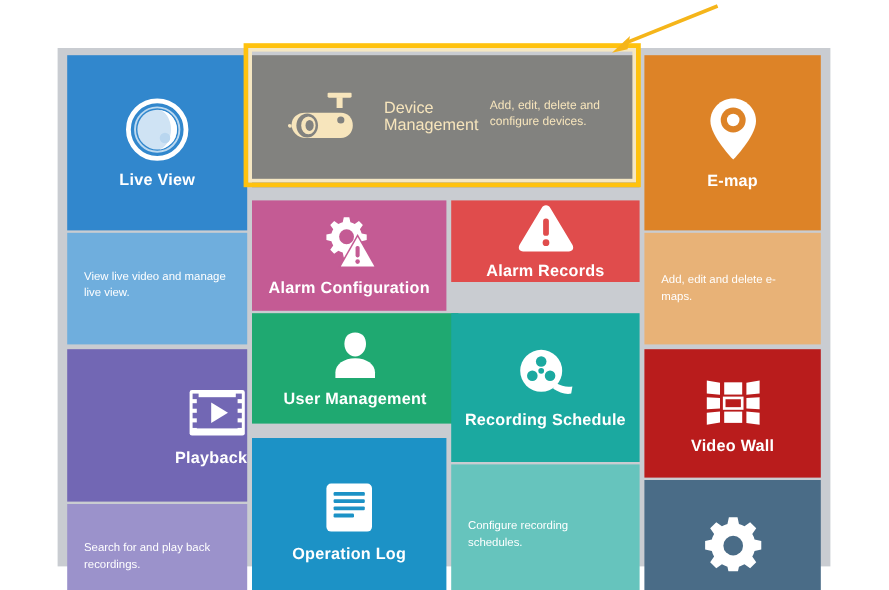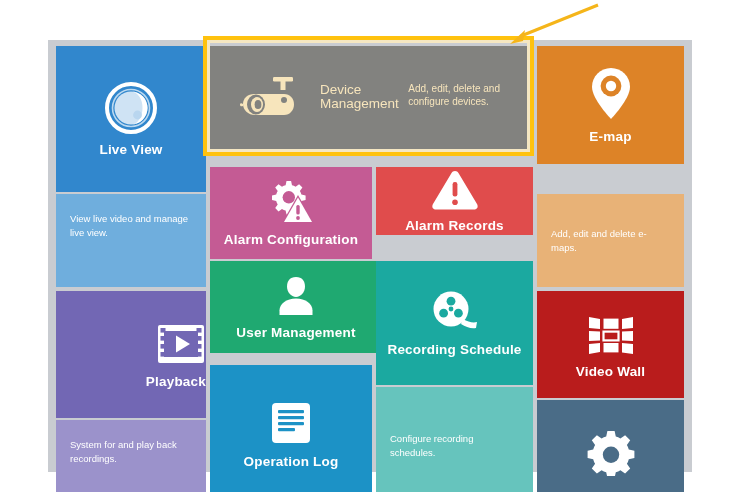--- a/index.html
+++ b/index.html
@@ -59,21 +59,21 @@
     font-size:13.5px;color:#f7e5bc;margin-bottom:9px;line-height:1;
   }
   .tile.row .t-desc{
     font-size:10px;color:#f7e5bc;line-height:1.25;
   }
 
   
   .desc{
     position:absolute;
     box-sizing:border-box;
-    padding:18px 14px 0 14px;
+    padding:30px 14px 0 14px;
     font-size:9.5px;
     color:#ffffff;
     line-height:1.45;
   }
   .desc.mid{padding-top:0;display:flex;align-items:center;}
 
   
   #selection-highlight{
     position:absolute;
     left:203px;top:36px;
@@ -136,21 +136,21 @@
           <rect x="40.5" y="23" width="5" height="4.6"></rect>
             <rect x="40.5" y="31" width="5" height="4.6"></rect>
         </g>
         <path d="M20 14.5 L34 23 L20 31.5 Z" fill="#ffffff"></path>
       </svg>
     </span>
     <span class="t-label">Playback</span>
   </div>
 
   <div class="desc" style="left:8px;top:380px;width:150px;height:85px;background:#9b92cb;">
-    <span>System for and play back recordings.</span>
+    <span>Search for and play back recordings.</span>
   </div>
 
   <div class="tile row" style="left:162px;top:6px;width:162px;height:110px;background:#82827f;width:323px;">
     <span class="t-icon">
       <svg width="62" height="48" viewBox="0 0 62 48">
         <rect x="33" y="0" width="20" height="4.5" rx="1.2" fill="#f7e5bc"></rect>
         <rect x="40.5" y="4" width="5" height="9" fill="#f7e5bc"></rect>
         <path d="M14 17 C8 17 3 21 3 27 C3 33 8 38 15 38 L44 38 C50 38 54 33 54 27.5 C54 21.5 50 17 44 17 Z" fill="#f7e5bc"></path>
         <ellipse cx="16" cy="27.5" rx="9" ry="10" fill="#82827f"></ellipse>
         <ellipse cx="17" cy="27.5" rx="6" ry="7.4" fill="#f7e5bc"></ellipse>
@@ -228,21 +228,21 @@
         <path d="M33 30 C38 33 43 34 47 33 L46 39 C41 40 36 38 31 35 Z" fill="#ffffff"></path>
       </svg>
     </span>
     <span class="t-label">Recording Schedule</span>
   </div>
 
   <div class="desc mid" style="left:328px;top:347px;width:157px;height:118px;background:#66c4bd;padding:0 14px;">
     <span>Configure recording schedules.</span>
   </div>
 
-  <div class="tile stack" style="left:489px;top:6px;width:147px;height:118px;background:#dd8327;">
+  <div class="tile stack" style="left:489px;top:6px;width:147px;height:146px;background:#dd8327;">
     <span class="t-icon">
       <svg width="44" height="56" viewBox="0 0 44 56">
         <path d="M22 2 C11.5 2 3 10.4 3 20.8 C3 33.5 22 53 22 53 C22 53 41 33.5 41 20.8 C41 10.4 32.5 2 22 2 Z" fill="#ffffff"></path>
         <circle cx="22" cy="20" r="10.4" fill="#dd8327"></circle>
         <circle cx="22" cy="20" r="5.2" fill="#ffffff"></circle>
       </svg>
     </span>
     <span class="t-label">E-map</span>
   </div>
 

